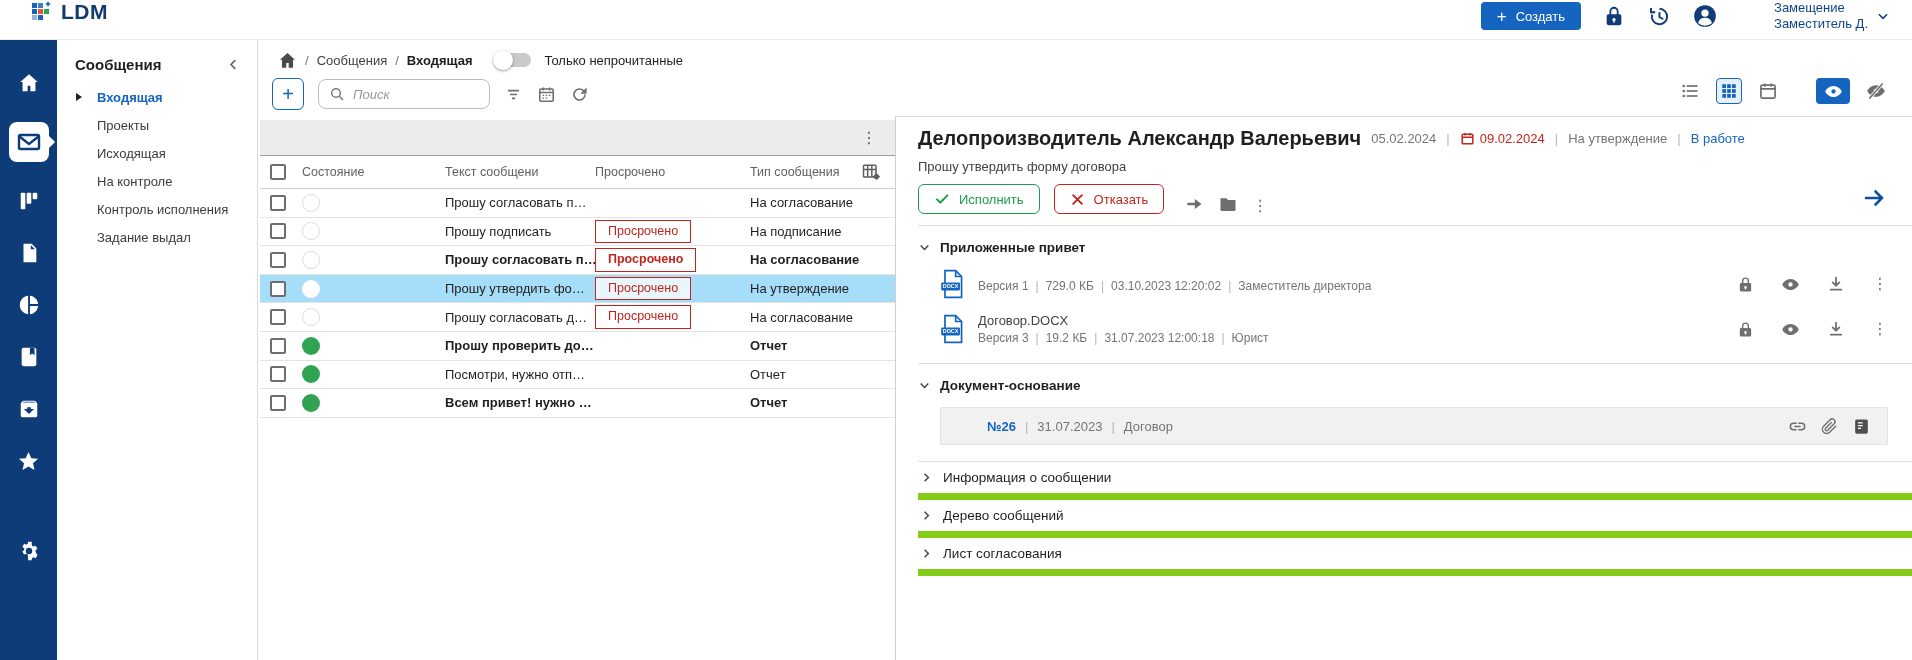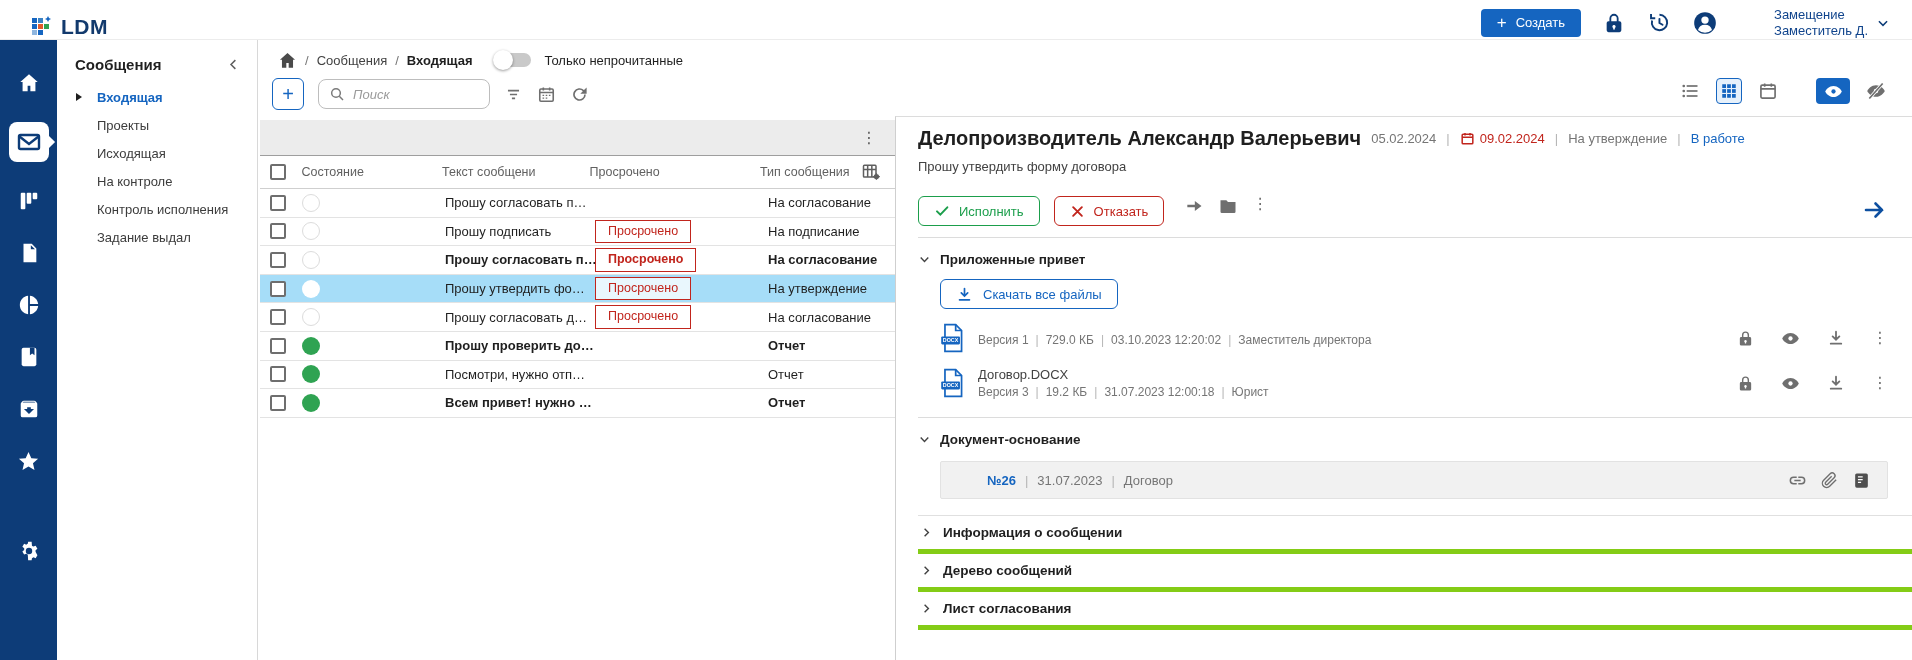--- a/index.html
+++ b/index.html
@@ -1,21 +1,21 @@
 <!DOCTYPE html>
 <html><head>
 <meta charset="utf-8">
 <style>
   * { margin:0; padding:0; box-sizing:border-box; }
   html,body { width:1912px; height:660px; }
   body { font-family:"Liberation Sans","DejaVu Sans",sans-serif; background:#fff; color:#212121; overflow:hidden; }
   .app { position:relative; width:1912px; height:660px; background:#fff; }
 
   
-  .topbar { position:absolute; top:0; left:0; right:0; height:40px; background:#fff; display:flex; align-items:flex-end; justify-content:space-between; padding:12px 22px 0 30px; border-bottom:1px solid #ececec; z-index:5; }
+  .topbar { position:absolute; top:0; left:0; right:0; height:40px; background:#fff; display:flex; align-items:flex-start; justify-content:space-between; padding:0 22px 0 30px; border-bottom:1px solid #ececec; z-index:5; }
   .logo { display:flex; align-items:center; gap:7px; }
   .logo-text { font-size:21px; font-weight:700; color:#123a6d; letter-spacing:.5px; }
   .topbar-right { display:flex; align-items:center; gap:22px; }
   .btn-create { display:inline-flex; align-items:center; gap:9px; background:#1565c0; color:#fff; border:none; border-radius:4px; height:28px; padding:0 16px; font-size:13px; cursor:pointer; font-family:inherit; }
   .btn-create .plus { font-size:17px; line-height:1; font-weight:400; }
   .icon-btn { background:none; border:none; cursor:pointer; display:inline-flex; align-items:center; justify-content:center; padding:0; }
   .user-chip { display:flex; align-items:center; gap:8px; cursor:pointer; }
   .user-lines { font-size:13px; color:#10448c; line-height:1.25; text-align:left;margin-left:48px; }
   .navy { color:#0d3c78; }
 
@@ -51,21 +51,21 @@
 
   .grid-strip { margin:4px 0 0 2px; height:36px; background:#ececec; border-bottom:1px solid #9e9e9e; display:flex; align-items:center; justify-content:flex-end; padding-right:18px; }
   .kebab { color:#5f5f5f; font-size:16px; line-height:1; cursor:pointer; background:none; border:none; font-family:inherit; }
   .thead { display:flex; align-items:center; height:33px; border-bottom:1px solid #cfcfcf; margin-left:2px; color:#616161; font-size:12.5px; }
   .trow { display:flex; align-items:center; height:28.6px; border-bottom:1px solid #e3e3e3; margin-left:2px; font-size:13px; color:#1f1f1f; cursor:pointer; }
   .trow.selected { background:#a6ddf8; }
   .c-cb { width:40px; display:flex; padding-left:10px; }
   .c-state { width:145px; display:flex; padding-left:2px; }
   .c-text { width:150px; white-space:nowrap; overflow:hidden; }
   .c-over { width:155px; }
-  .c-type { flex:1; white-space:nowrap;margin-left:18px; }
+  .c-type { flex:1; white-space:nowrap; }
   .c-gear { width:46px; display:flex; justify-content:flex-end; padding-right:14px; color:#5f5f5f; }
   .bold { font-weight:700; }
   .cb { width:16px; height:16px; border:2px solid #6e6e6e; border-radius:2px; background:#fff; display:inline-block; cursor:pointer; }
   .dot { width:18px; height:18px; border-radius:50%; display:inline-block; }
   .dot.unread { background:#fff; border:1.5px solid #dcdcdc; }
   .dot.sel { background:#fff; border:none; }
   .dot.read { background:#2fa352; }
   .badge { display:inline-block; border:1px solid #c1251d; color:#c1251d; background:rgba(255,255,255,.75); padding:3px 12px; font-size:12.5px; line-height:1.25; }
 
   
@@ -75,42 +75,42 @@
   .vbtn.grid-active { background:#e7f1fb; border:1px solid #1565c0; border-radius:4px; color:#1565c0; padding:3px; }
   .vbtn.eye-active { background:#1565c0; border-radius:4px; color:#fff; width:34px; height:26px; margin-left:22px; }
   .d-content { flex:1; margin-top:10px; border-top:1px solid #dcdcdc; border-left:1px solid #cfcfcf; padding-left:22px; position:relative; overflow:hidden; }
   .d-head { display:flex; align-items:center; gap:10px; margin-top:10px; flex-wrap:nowrap; }
   .d-title { font-size:20px; font-weight:700; color:#1f1f1f; white-space:nowrap; }
   .meta { font-size:13px; color:#757575; white-space:nowrap; }
   .sep { color:#b5b5b5; font-size:13px; }
   .due { color:#c1251d; display:inline-flex; align-items:center; gap:5px; }
   .status-blue { color:#1565c0; }
   .d-subject { margin-top:9px; font-size:13px; color:#424242; }
-  .actions-row { margin-top:22px; display:flex; align-items:flex-start; gap:14px; position:relative; padding-right:60px; }
+  .actions-row { margin-top:10px; display:flex; align-items:flex-end; gap:14px; position:relative; padding-right:60px; }
   .btn-out { display:inline-flex; align-items:center; gap:9px; height:30px; padding:0 15px; border-radius:6px; background:#fff; font-size:13px; cursor:pointer; font-family:inherit; }
   .btn-exec { border:1px solid #1b9e4b; color:#1b9e4b; }
   .btn-decl { border:1px solid #c1251d; color:#c1251d; }
   .act-ic { background:none; border:none; cursor:pointer; color:#6f6f6f; display:inline-flex; padding:0; }
   .goto-arrow { position:absolute; right:26px; top:2px; color:#0d4fa0; }
   .hr { border-top:1px solid #dcdcdc; margin-top:11px; margin-right:0; }
   .sec-h { margin-top:14px; display:flex; align-items:center; gap:9px; font-size:13.5px; font-weight:700; color:#1f1f1f; cursor:pointer; }
   .chev { color:#424242; display:inline-flex; }
   .btn-dl-all { margin:12px 0 0 22px; display:inline-flex; align-items:center; gap:10px; height:30px; padding:0 15px; border:1px solid #1565c0; border-radius:6px; color:#1565c0; background:#fff; font-size:13px; cursor:pointer; font-family:inherit; }
   .file-row { margin:14px 24px 0 22px; display:flex; align-items:center; gap:12px; }
   .file-texts { flex:1; min-width:0; }
   .file-name { font-size:13px; color:#424242; }
   .file-meta { margin-top:3px; font-size:12px; color:#757575; }
   .file-meta .sep { margin:0 7px; font-size:12px; }
   .file-actions { display:flex; align-items:center; gap:27px; color:#6f6f6f; }
   .basis-row { margin:14px 24px 0 22px; height:38px; background:#f1f1f1; border:1px solid #e2e2e2; border-radius:2px; display:flex; align-items:center; gap:9px; padding:0 16px; font-size:13px; cursor:pointer; }
   .basis-num { color:#1565c0; font-weight:700;margin-left:30px; }
   .basis-meta { color:#757575; }
   .basis-icons { margin-left:auto; display:flex; align-items:center; gap:14px; color:#6f6f6f; }
   .collapse-list { margin-top:16px; margin-right:0; border-top:1px solid #e0e0e0; }
-  .collapse-row { height:38px; display:flex; align-items:center; gap:10px; border-bottom:5px solid #84cc16; font-size:13.5px; font-weight:700; color:#1f1f1f; cursor:pointer; padding-left:2px; }
+  .collapse-row { height:38px; display:flex; align-items:center; gap:10px; border-bottom:7px solid #84cc16; font-size:13.5px; font-weight:400; color:#1f1f1f; cursor:pointer; padding-left:2px; }
   svg { display:block; }
 </style>
 </head>
 <body>
 
 <div class="app">
 
   <header class="topbar">
     <div class="logo">
       <span>
@@ -518,28 +518,20 @@
       
       <div class="sec-h">
         <span class="chev">
           <svg width="13" height="13" viewBox="0 0 24 24" fill="none" stroke="currentColor" stroke-width="2.6">
               <path d="M5 8.5l7 7 7-7"></path>
             </svg>
         </span>
         <span>Приложенные привет</span>
       </div>
 
-      <button class="btn-dl-all">
-        <span>
-          <svg width="17" height="17" viewBox="0 0 24 24" fill="none" stroke="#1565c0" stroke-width="2.4" stroke-linecap="round">
-              <path d="M12 3.5V14M7.5 9.8l4.5 4.5 4.5-4.5M5 19.5h14"></path>
-            </svg>
-        </span>
-        <span>Скачать все файлы</span>
-      </button>
 
       <div class="file-row">
         <span>
           <svg width="26" height="30" viewBox="0 0 24 28">
               <path d="M4.5 1.5h10l5.5 5.5v19.5h-15.5z" fill="#fff" stroke="#1565c0" stroke-width="1.6"></path>
               <path d="M14.5 1.5V7H20" fill="none" stroke="#1565c0" stroke-width="1.6"></path>
               <rect x="1" y="12.5" width="17.5" height="7.5" rx="1" fill="#1565c0"></rect>
               <text x="9.7" y="18.1" font-size="5" fill="#fff" text-anchor="middle" font-weight="bold" font-family="Liberation Sans, sans-serif">DOCX</text>
             </svg>
         </span>

